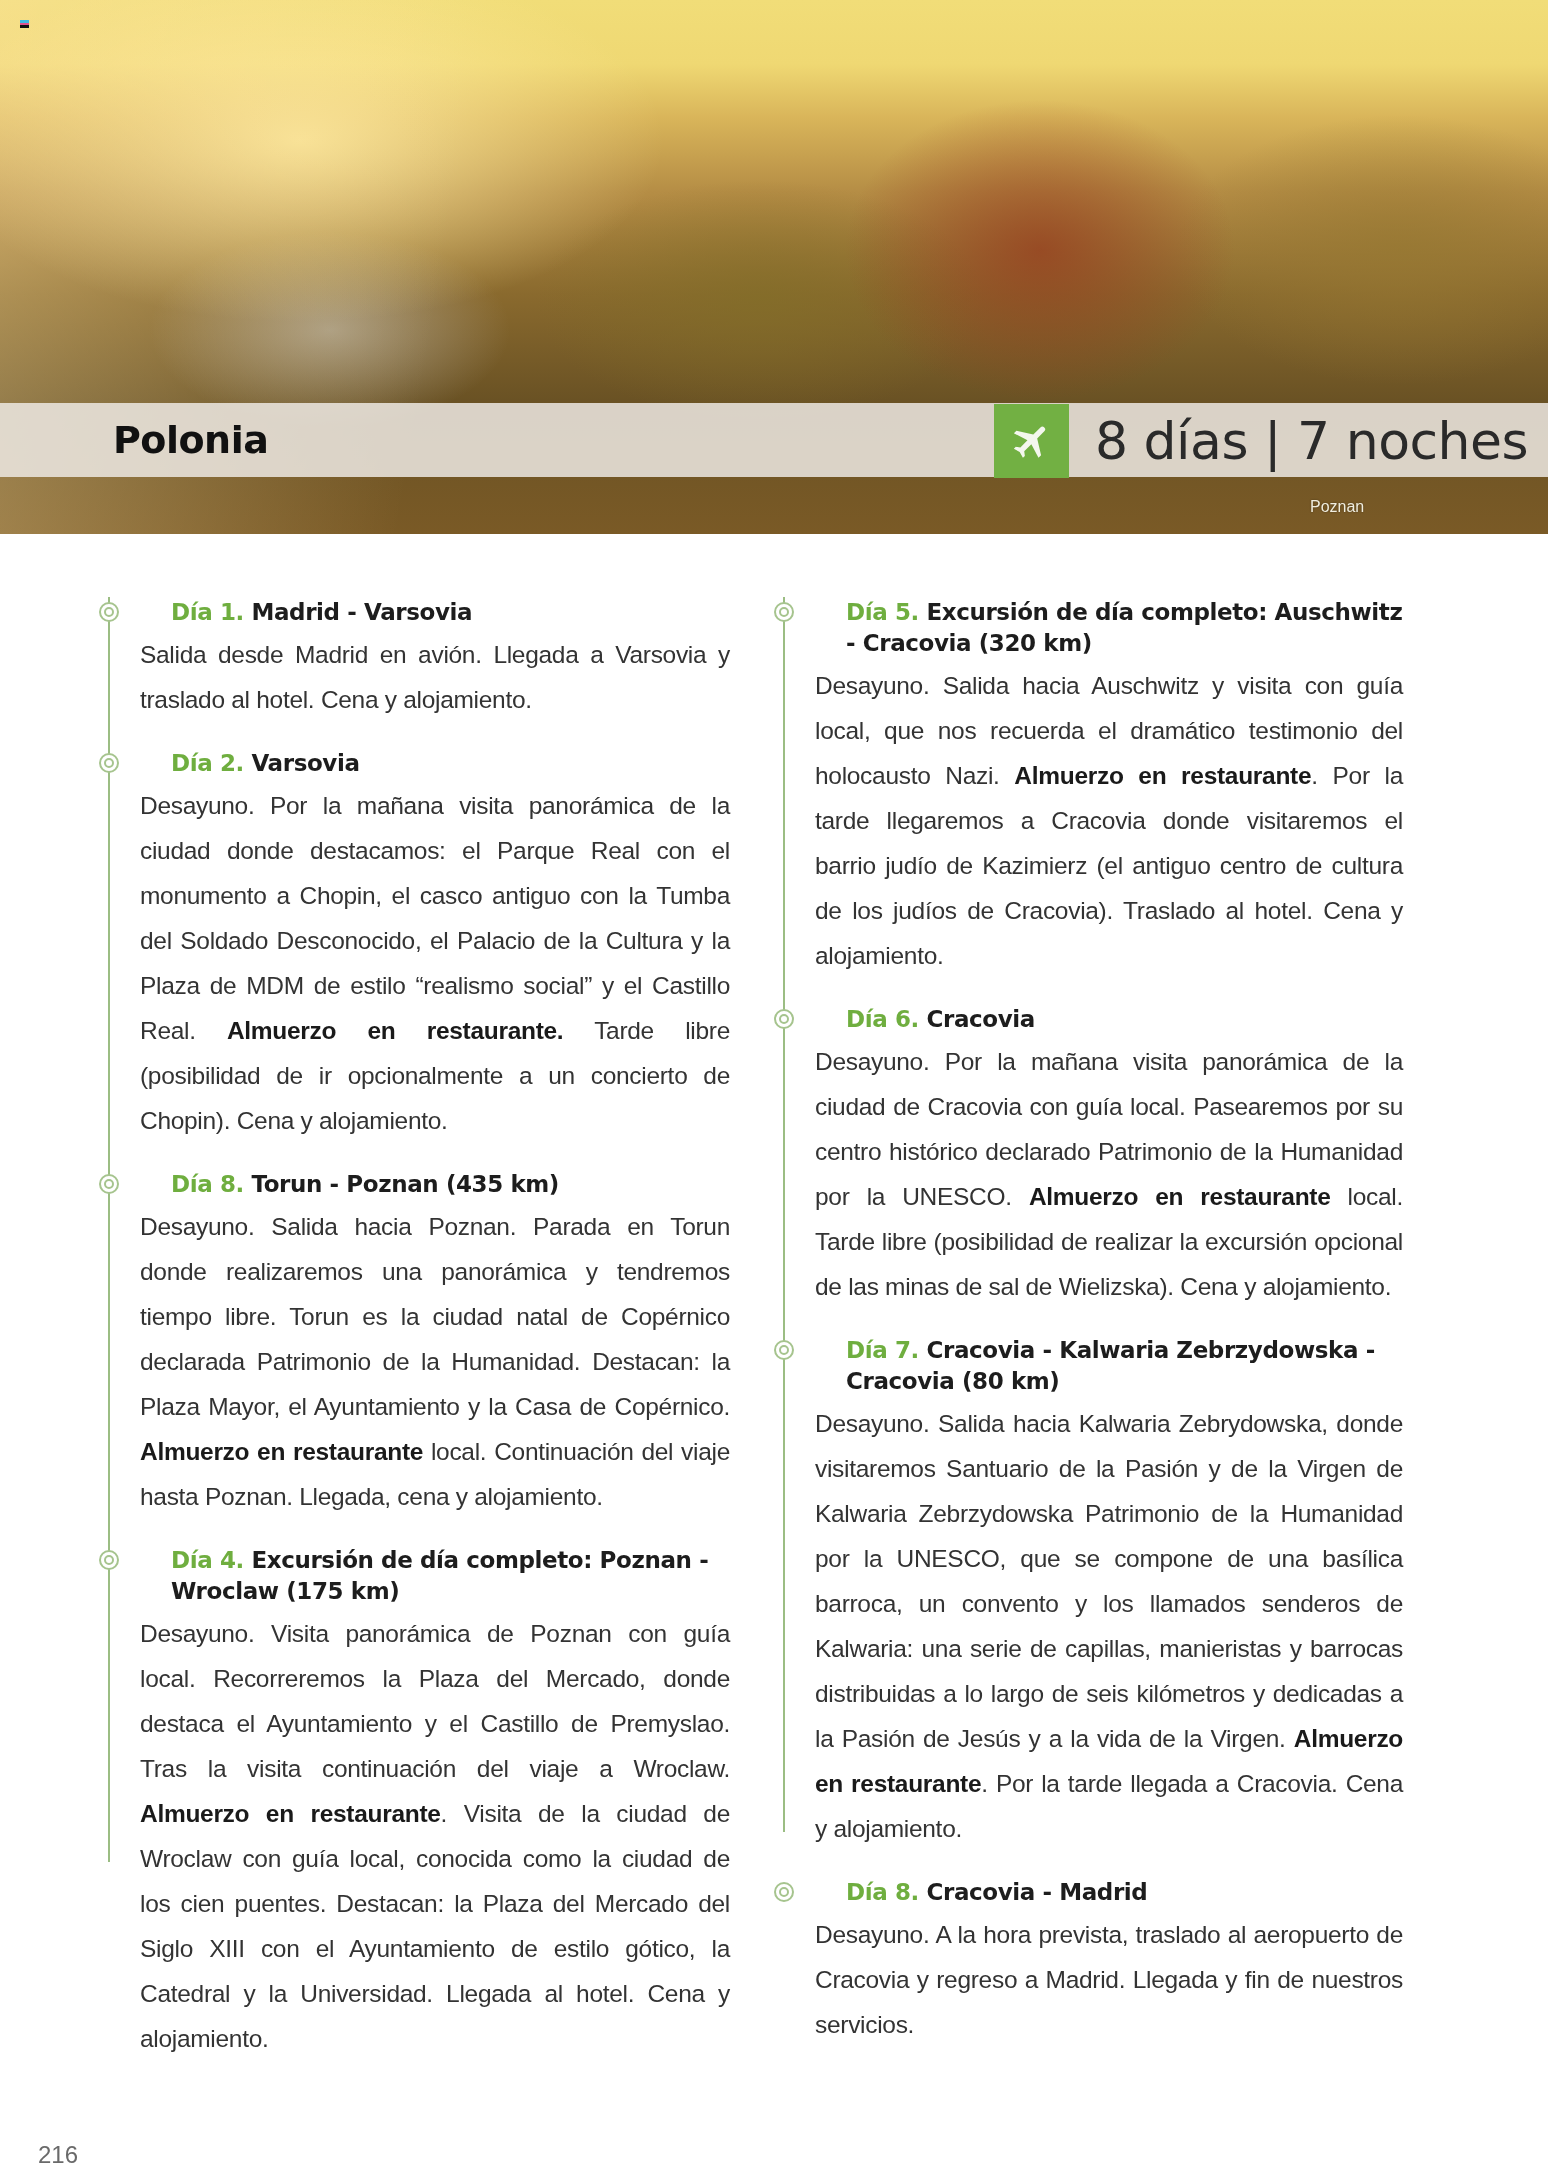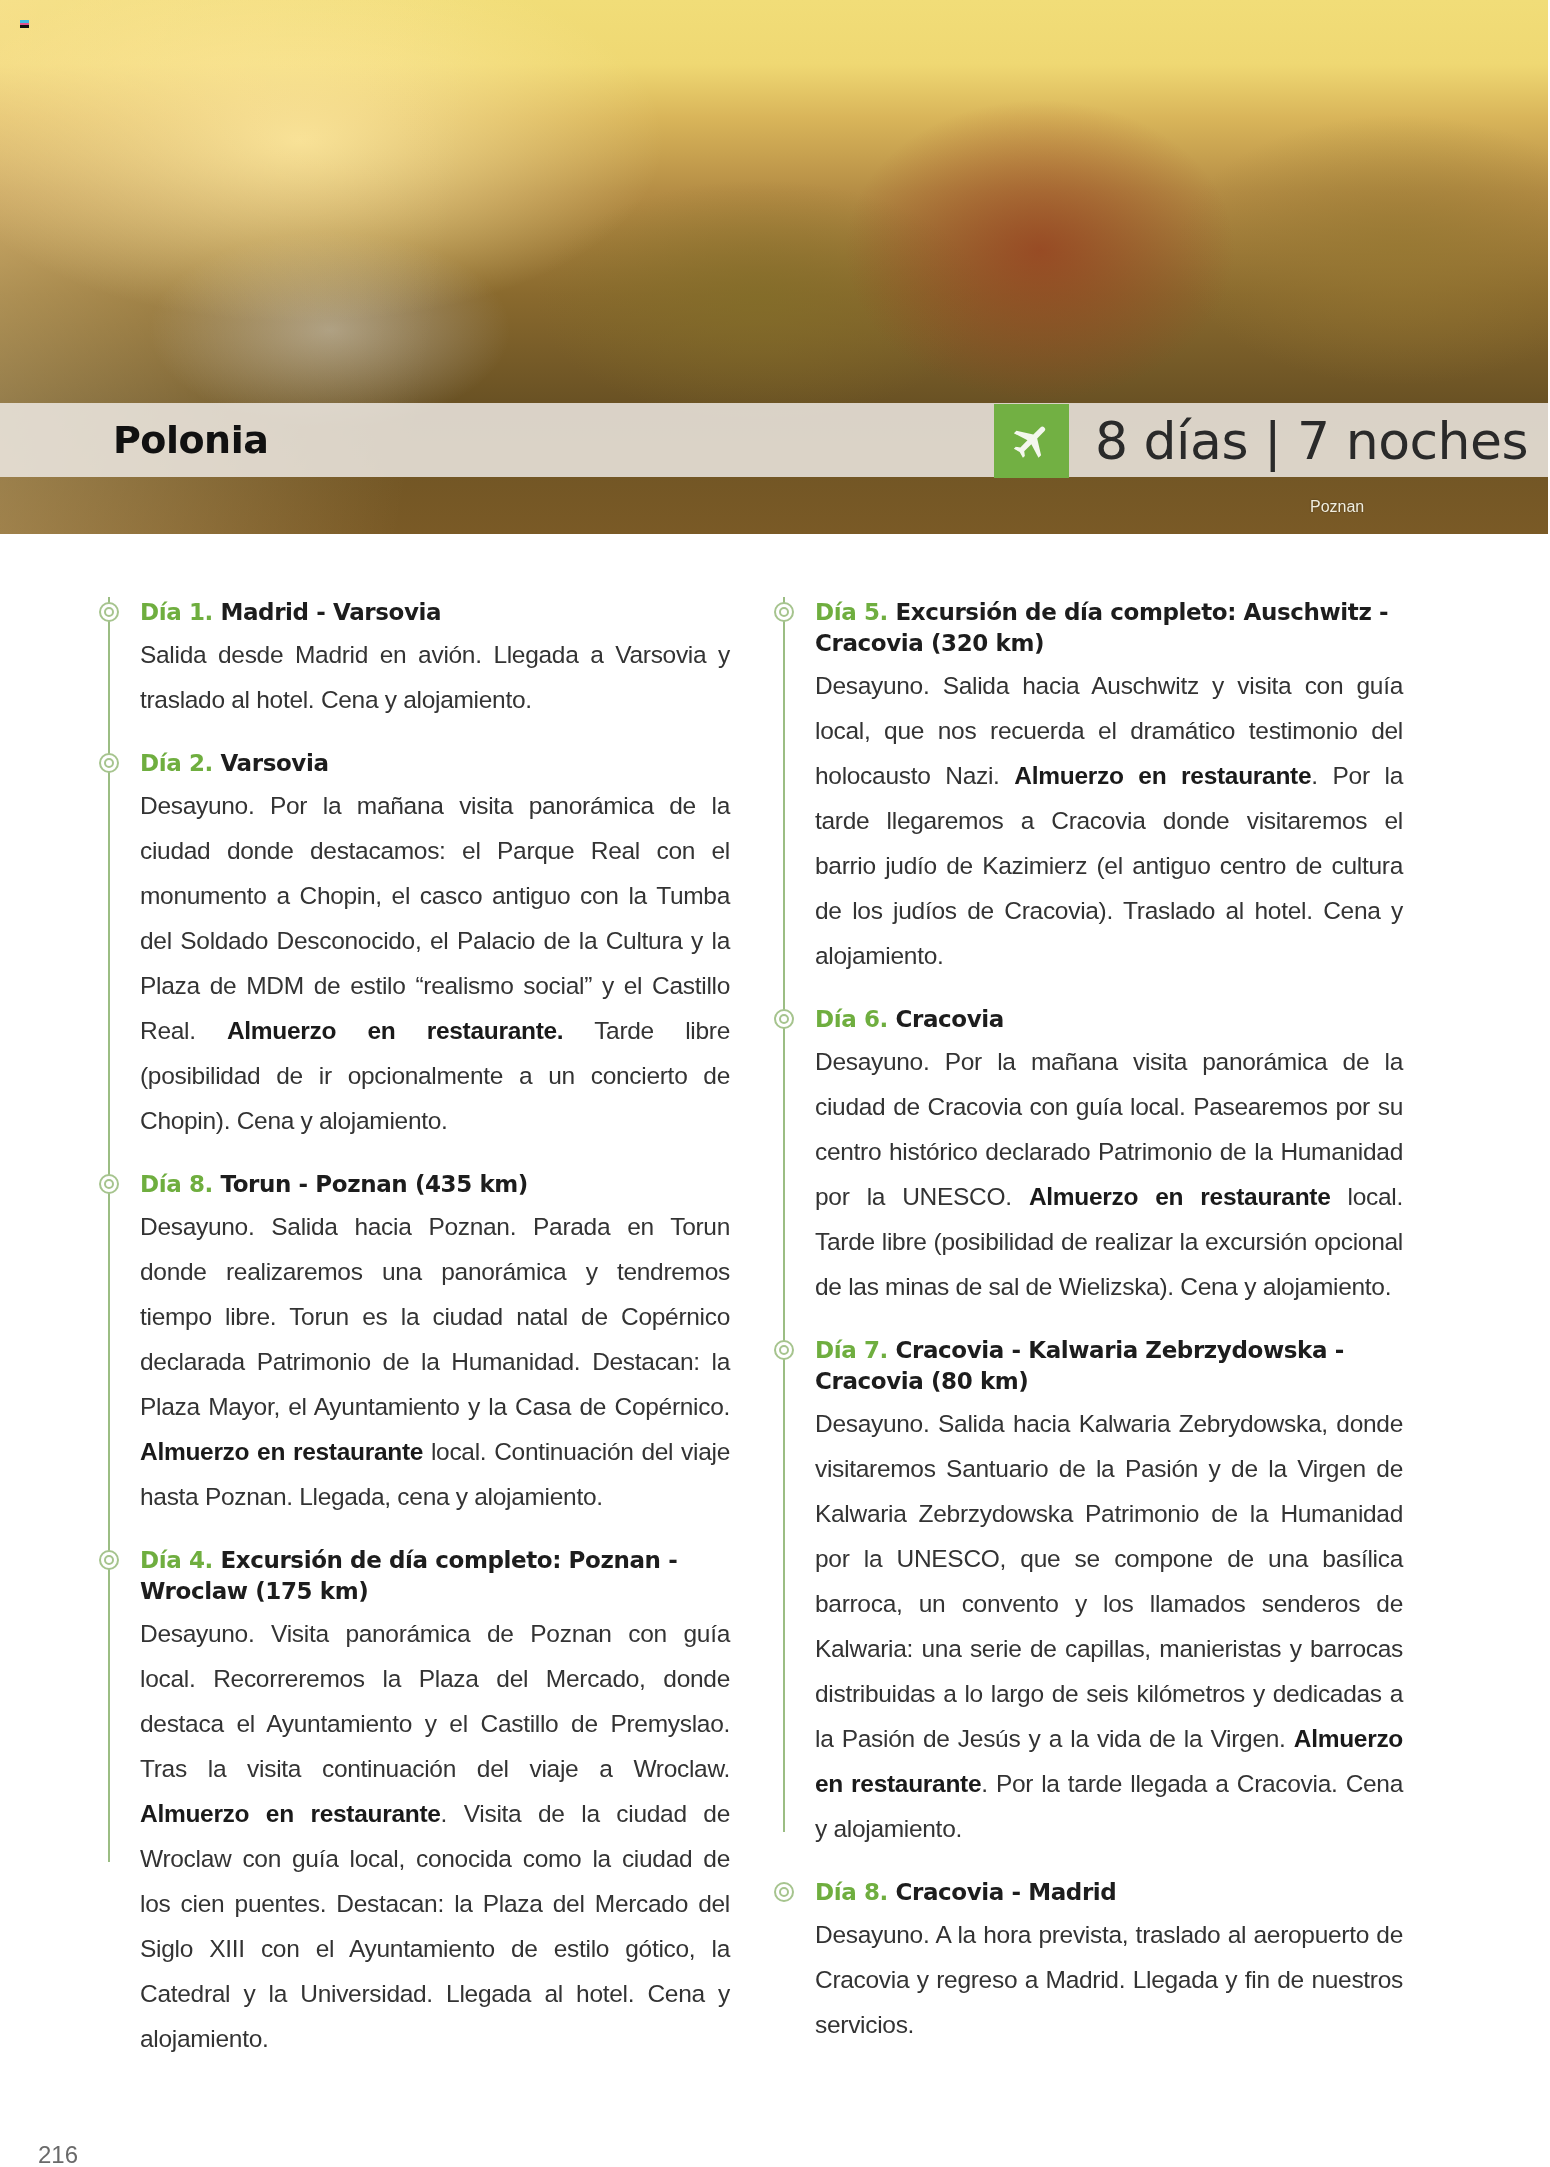--- a/index.html
+++ b/index.html
@@ -59,21 +59,21 @@
   .bullet {
     position: absolute; left: -9px; top: 5px; width: 16px; height: 16px; border-radius: 50%;
     border: 2px solid #a6c48e; background: #fff;
   }
   .bullet::after {
     content: ""; position: absolute; left: 3px; top: 3px; width: 6px; height: 6px; border-radius: 50%;
     border: 2px solid #a6c48e; box-sizing: border-box; width: 10px; height: 10px;
   }
   .day-head {
     font-family: "DejaVu Sans", sans-serif; font-size: 23px; line-height: 31px;
-    font-weight: bold; color: #1d1d1d; letter-spacing: -0.4px; margin-bottom: 4px;
+    font-weight: bold; color: #1d1d1d; letter-spacing: -0.4px; margin-bottom: 4px; margin-left: 31px;
   }
   .day-num { color: #6fae3f; font-weight: bold; }
   .day-body {
     font-size: 24.5px; line-height: 45px; color: #333; text-align: justify;
     letter-spacing: -0.3px;
   }
   .day-body b { color: #1a1a1a; }
   .page-number {
     position: absolute; left: 38px; top: 2125px; font-size: 24px; color: #6a6a6a; margin-top: 16px;
   }

